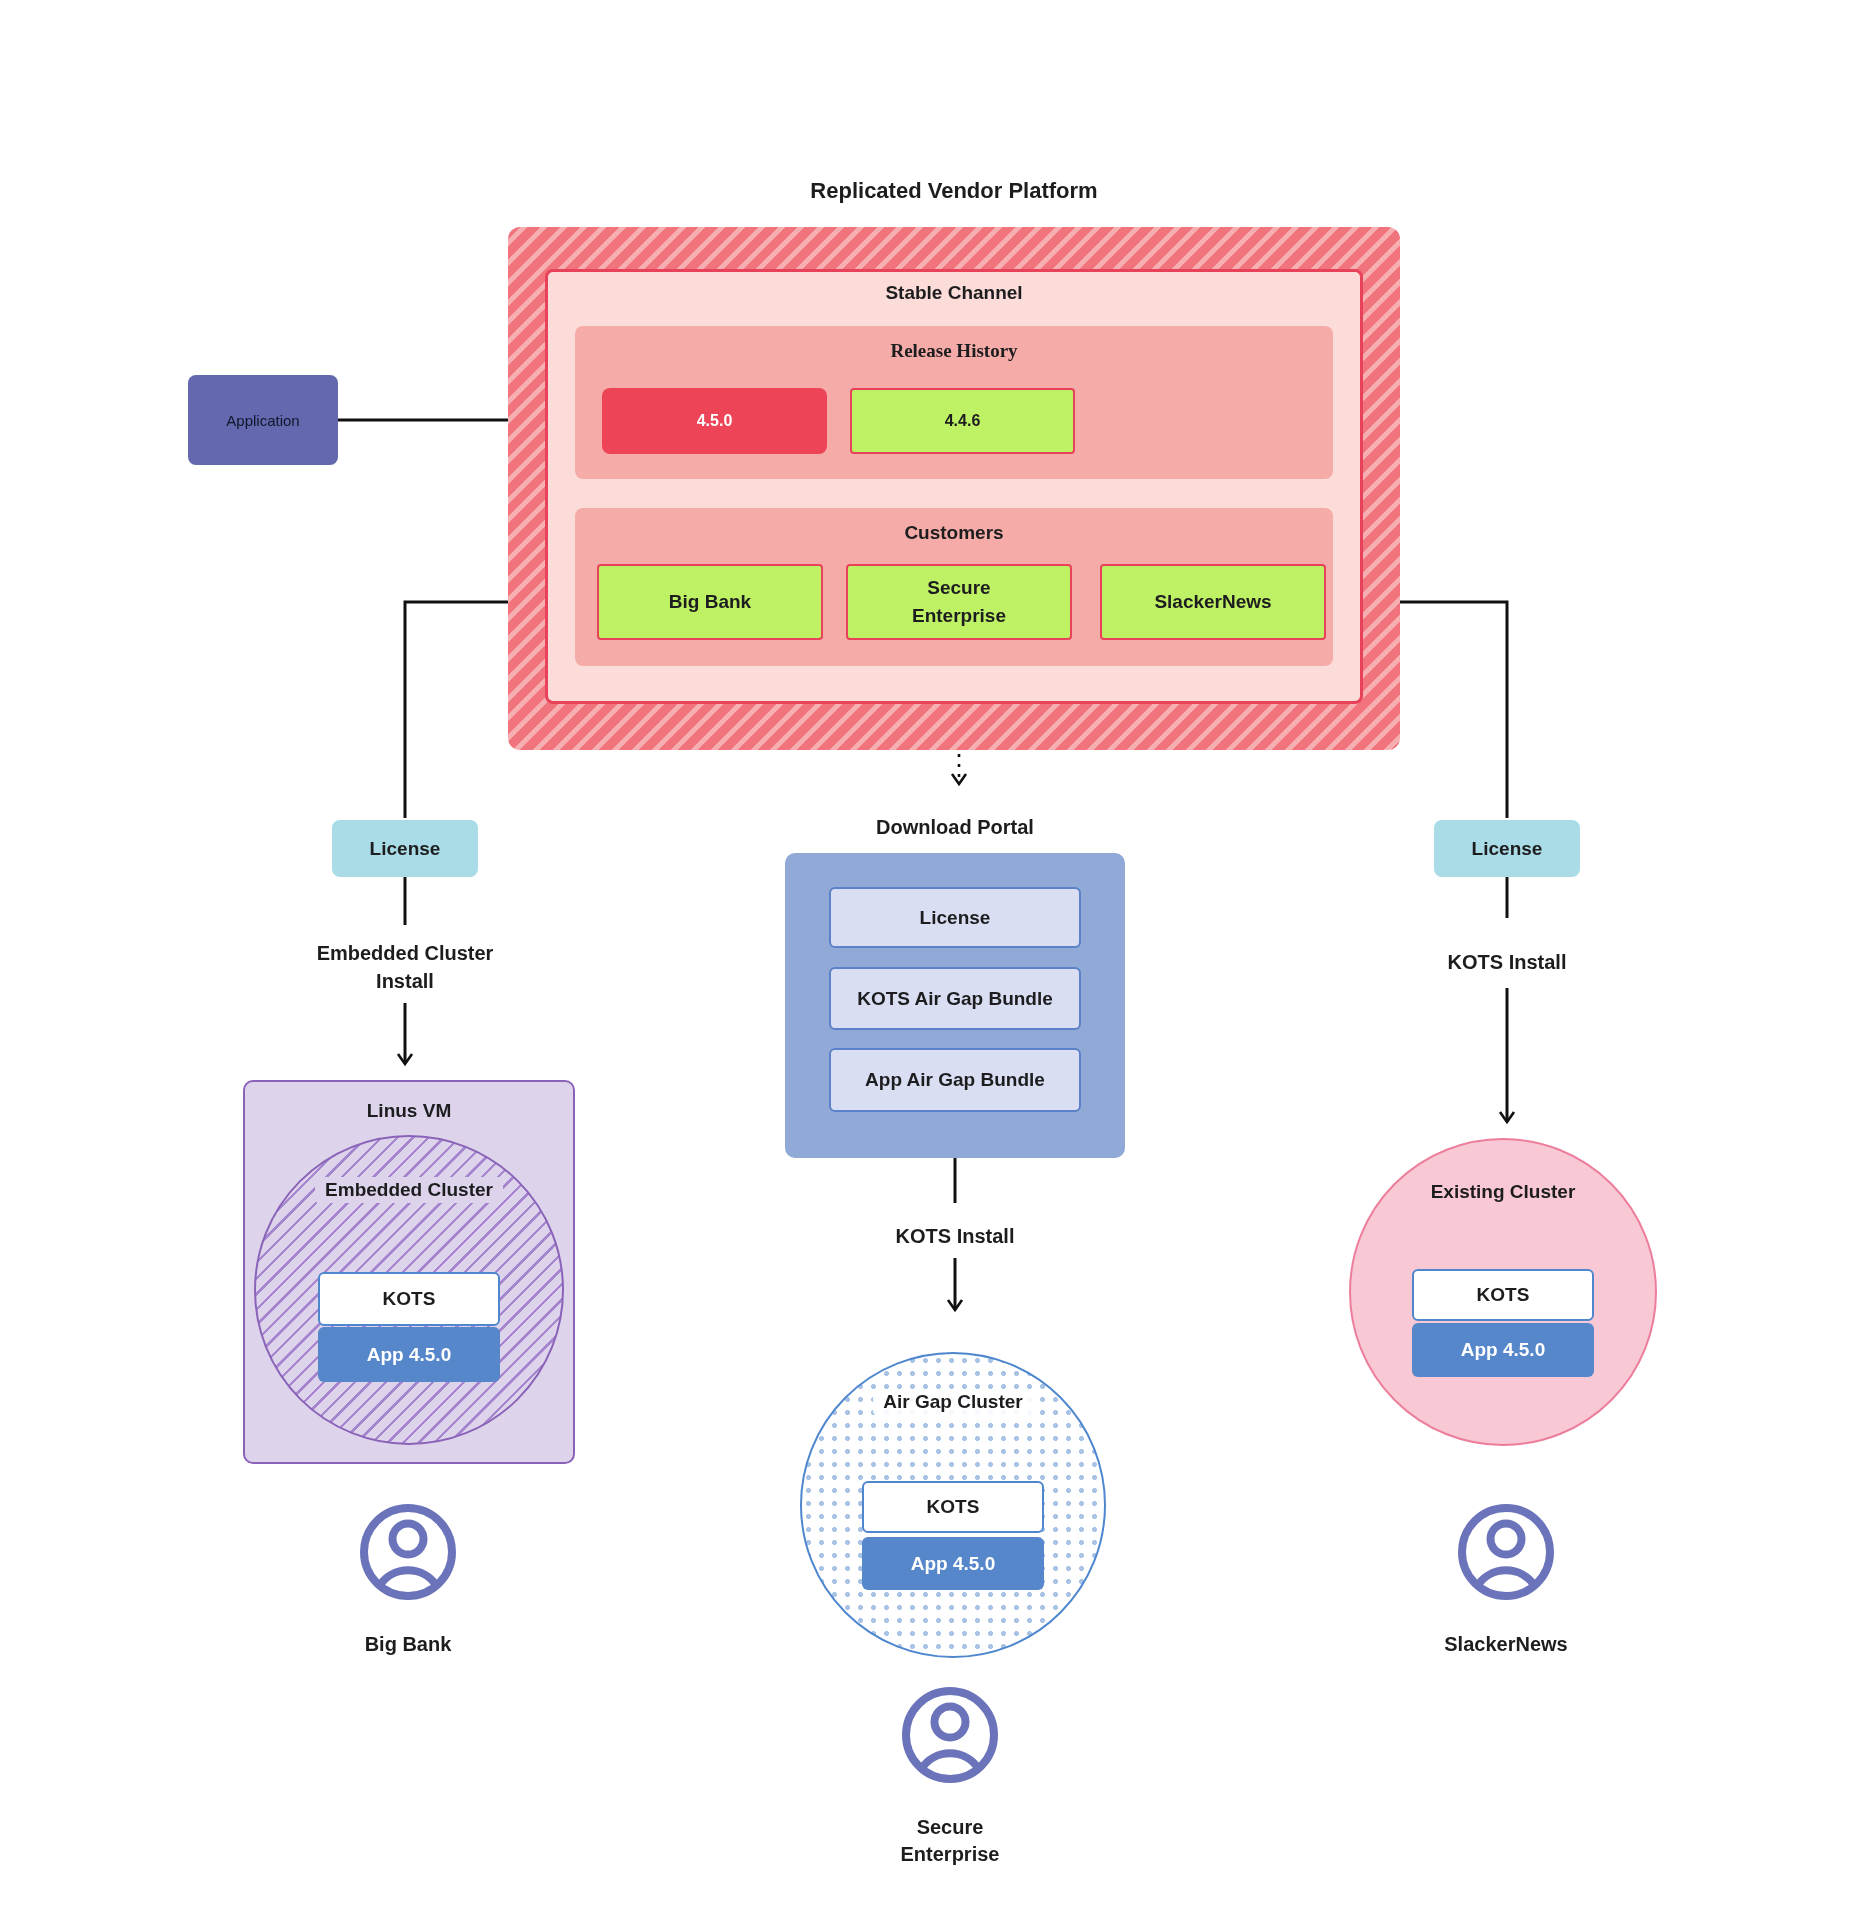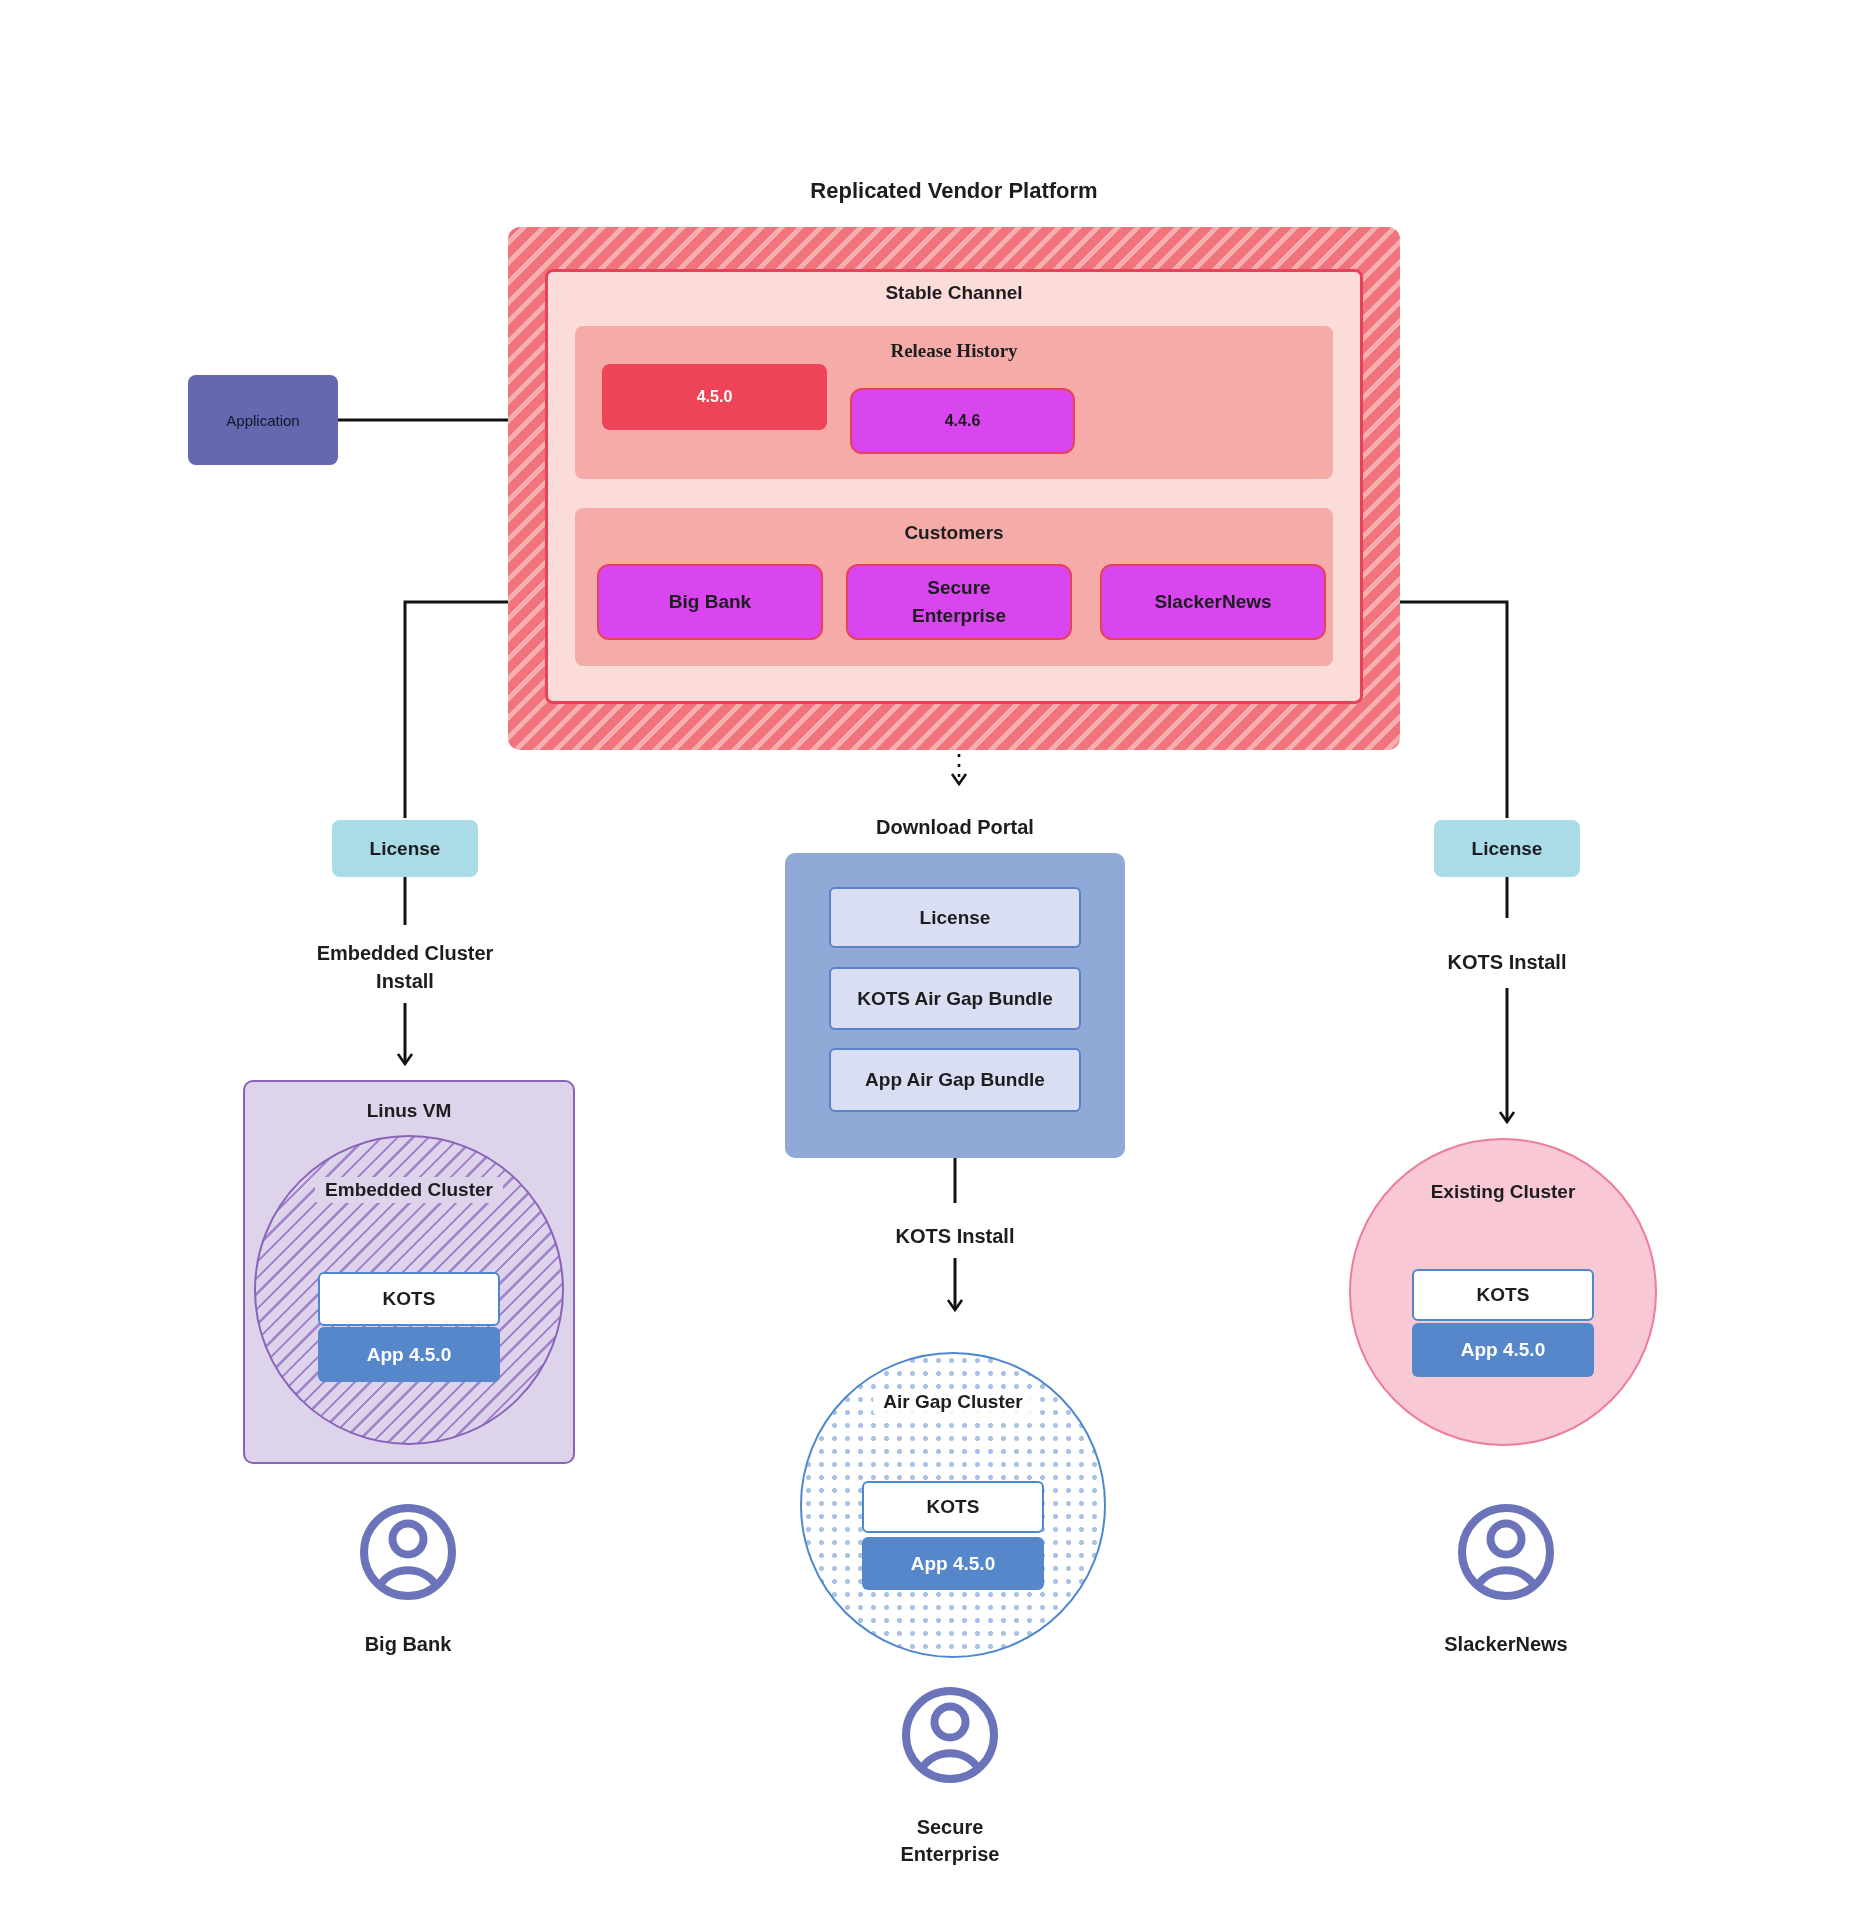--- a/index.html
+++ b/index.html
@@ -15,21 +15,21 @@
   .lbl-lg{font-size:20px;font-weight:700;}
   .title{font-size:22px;font-weight:700;}
 
   .hatch-red{
     background:repeating-linear-gradient(135deg,#f1737b 0 9px,#f6aeb1 9px 14px);
     border-radius:12px;
   }
   .stable{background:#fbdcd8;border:3px solid #e8415a;border-radius:8px;}
   .pink-panel{background:#f5aba7;border-radius:8px;}
   .ver-red{background:#ee4458;border-radius:8px;color:#ffffff;}
-  .white-red{background:#d946ef;border:2px solid #e8415a;border-radius:12px;}
+  .white-red{background:#bef264;border:2px solid #e8415a;border-radius:4px;}
   .app-purple{background:#6468ae;border-radius:8px;color:#0f172a;font-size:15px;font-weight:400;}
   .teal{background:#a9dce6;border-radius:8px;}
   .vm-box{background:#ddd4ec;border:2px solid #8a63b8;border-radius:10px;}
   .vm-circle{
     border:2px solid #8a63b8;border-radius:50%;
     background:repeating-linear-gradient(135deg,#a687cf 0 2.5px,rgba(0,0,0,0) 2.5px 11px),#ddd4ec;
   }
   .label-pill-purple{background:#ddd4ec;padding:2px 10px;border-radius:4px;}
   .white-blue{background:#ffffff;border:2px solid #4f87cf;border-radius:6px;margin-top:44px;}
   .app-blue{background:#5687ca;border-radius:6px;color:#ffffff;}
@@ -80,21 +80,21 @@
 
   <div class="abs center title node" style="left:554px;top:176px;width:800px;height:30px;">Replicated Vendor Platform</div>
 
   <div class="abs hatch-red node" style="left:508px;top:227px;width:892px;height:523px;"></div>
 
   <div class="abs stable node" style="left:545px;top:269px;width:818px;height:435px;"></div>
   <div class="abs center lbl-sm node" style="left:654px;top:282px;width:600px;height:22px;">Stable Channel</div>
 
   <div class="abs pink-panel node" style="left:575px;top:326px;width:758px;height:153px;"></div>
   <div class="abs center lbl-sm node" style="left:654px;top:340px;width:600px;height:22px;font-family:Liberation Serif, serif;">Release History</div>
-  <div class="abs center ver-red lbl-md node" style="left:602px;top:364px;width:225px;height:66px;">4.5.0</div>
+  <div class="abs center ver-red lbl-md node" style="left:602px;top:388px;width:225px;height:66px;">4.5.0</div>
   <div class="abs center white-red lbl-md node" style="left:850px;top:388px;width:225px;height:66px;">4.4.6</div>
 
   <div class="abs pink-panel node" style="left:575px;top:508px;width:758px;height:158px;"></div>
   <div class="abs center lbl-sm node" style="left:654px;top:522px;width:600px;height:22px;">Customers</div>
   <div class="abs center white-red lbl-sm node" style="left:597px;top:564px;width:226px;height:76px;">Big Bank</div>
   <div class="abs center white-red lbl-sm pre node" style="left:846px;top:564px;width:226px;height:76px;line-height:1.45;">Secure
 Enterprise</div>
   <div class="abs center white-red lbl-sm node" style="left:1100px;top:564px;width:226px;height:76px;">SlackerNews</div>
 
   <div class="abs center app-purple node" style="left:188px;top:375px;width:150px;height:90px;">Application</div>

